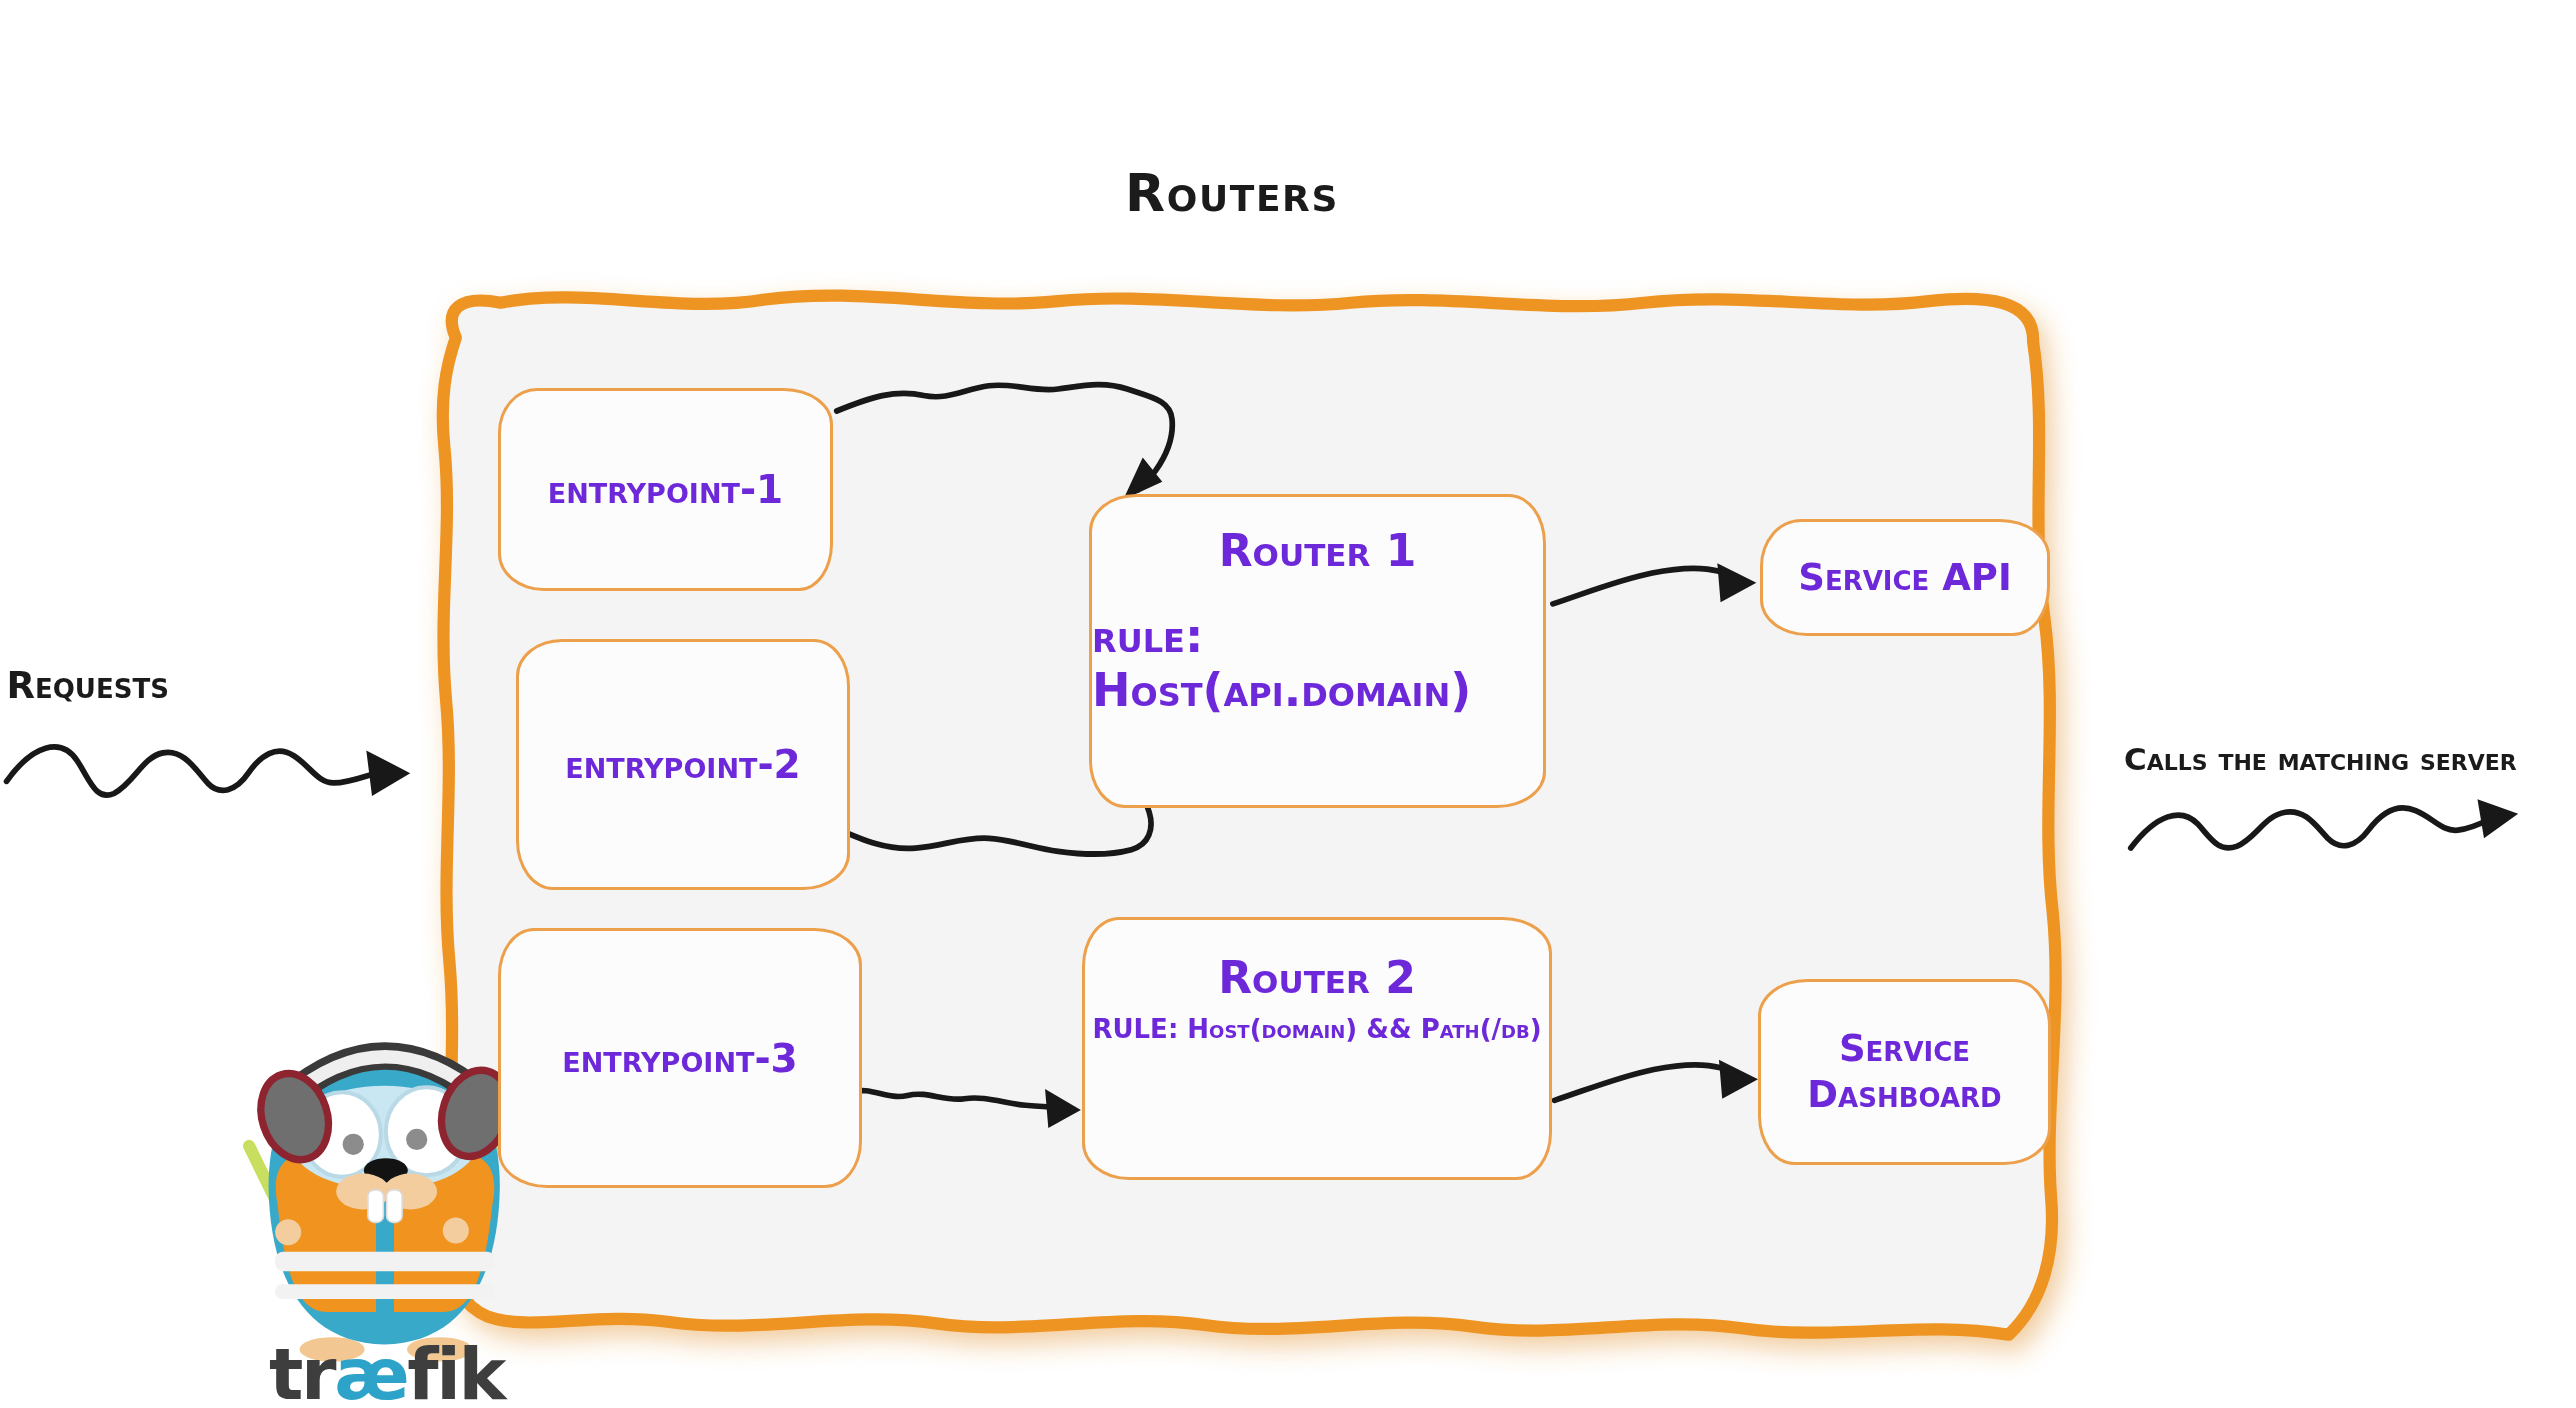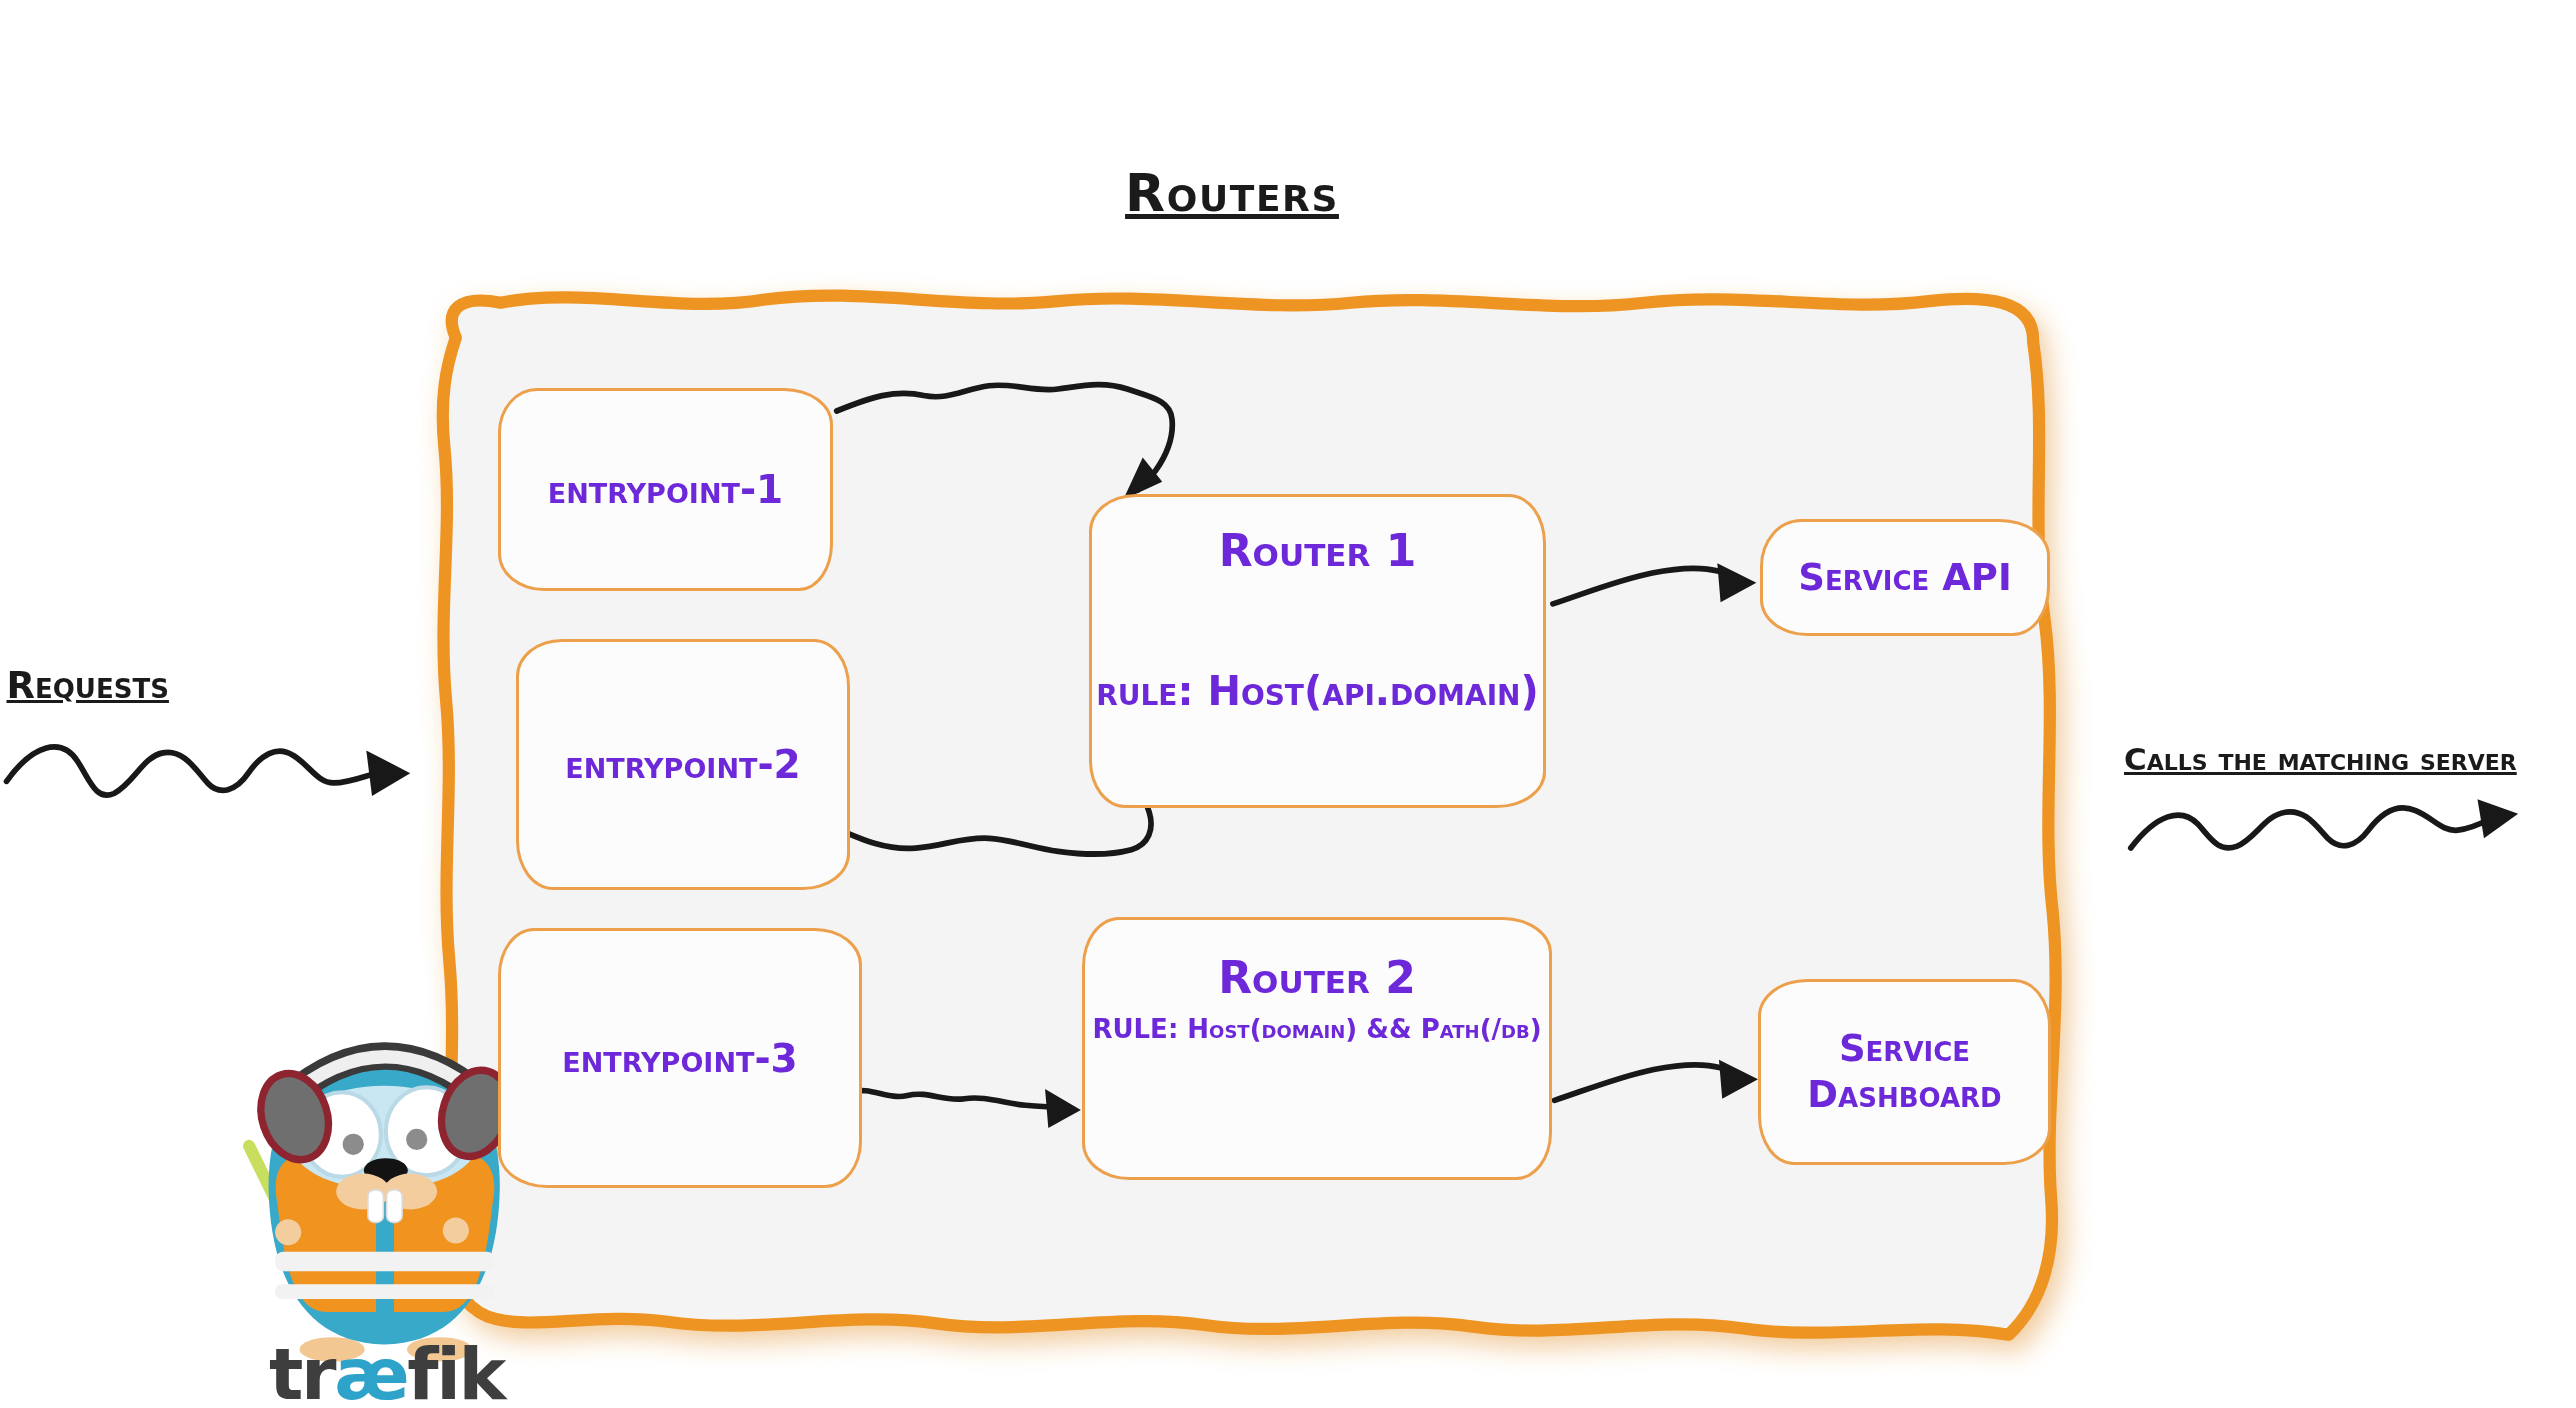--- a/index.html
+++ b/index.html
@@ -12,39 +12,38 @@
     color:#1B1B1B;
   }
   #diagram-svg{position:absolute;left:0;top:0;}
   .hand-text{
     position:absolute;
     font-variant:small-caps;
     font-weight:600;
     color:#1B1B1B;
     text-align:center;
     white-space:nowrap;
-    text-decoration:underline;
   }
   #main-title{left:1004px;top:163px;width:456px;font-size:52px;letter-spacing:1.6px;}
   #requests-label{left:6.5px;top:664px;font-size:37px;text-align:center;}
   #calls-label{left:2124px;top:741px;font-size:31px;text-align:left;}
   .box{
     position:absolute;
     background:#FCFCFC;
     border:3.3px solid #EDA04C;
     display:flex;flex-direction:column;align-items:center;justify-content:center;
     font-variant:small-caps;font-weight:600;text-align:left;color:#6d28d9;
     box-sizing:border-box;
   }
   #box-ep1{left:498px;top:388px;width:335px;height:203px;border-radius:39px 49px 34px 46px / 44px 36px 47px 37px;font-size:39px;}
   #box-ep2{left:499px;top:639px;width:334px;height:251px;border-radius:46px 36px 47px 37px / 37px 47px 36px 49px;font-size:39px;margin-left:17px;}
   #box-ep3{left:498px;top:928px;width:364px;height:260px;border-radius:36px 47px 37px 49px / 47px 37px 46px 36px;font-size:39px;}
   #box-router1{left:1089px;top:494px;width:457px;height:314px;border-radius:47px 37px 49px 36px / 37px 49px 36px 47px;justify-content:flex-start;padding-top:28px;}
   #box-router1 .router-title{font-size:44px;}
-  #box-router1 .router-rule{font-size:40px;margin-top:92px;}
+  #box-router1 .router-rule{font-size:46px;margin-top:33px;}
   #box-router2{left:1082px;top:917px;width:470px;height:263px;border-radius:37px 49px 36px 47px / 49px 36px 47px 37px;justify-content:flex-start;padding-top:32px;}
   #box-router2 .router-title{font-size:44px;}
   #box-router2 .router-rule{font-size:26px;margin-top:11.4px;}
   #box-router2 .router-middleware{font-size:33px;margin-top:8.1px;}
   #box-service-api{left:1760px;top:519px;width:290px;height:117px;border-radius:41px 50px 37px 47px / 47px 37px 49px 36px;font-size:37px;}
   #box-service-dashboard{left:1758px;top:979px;width:293px;height:186px;border-radius:49px 37px 47px 36px / 37px 47px 36px 49px;font-size:37px;line-height:1.25;}
   #traefik-wordmark{
     position:absolute;left:236px;top:1332px;width:301px;
     text-align:center;font-size:72px;font-weight:bold;letter-spacing:-2.4px;
     color:#3E3E3E;white-space:nowrap;

